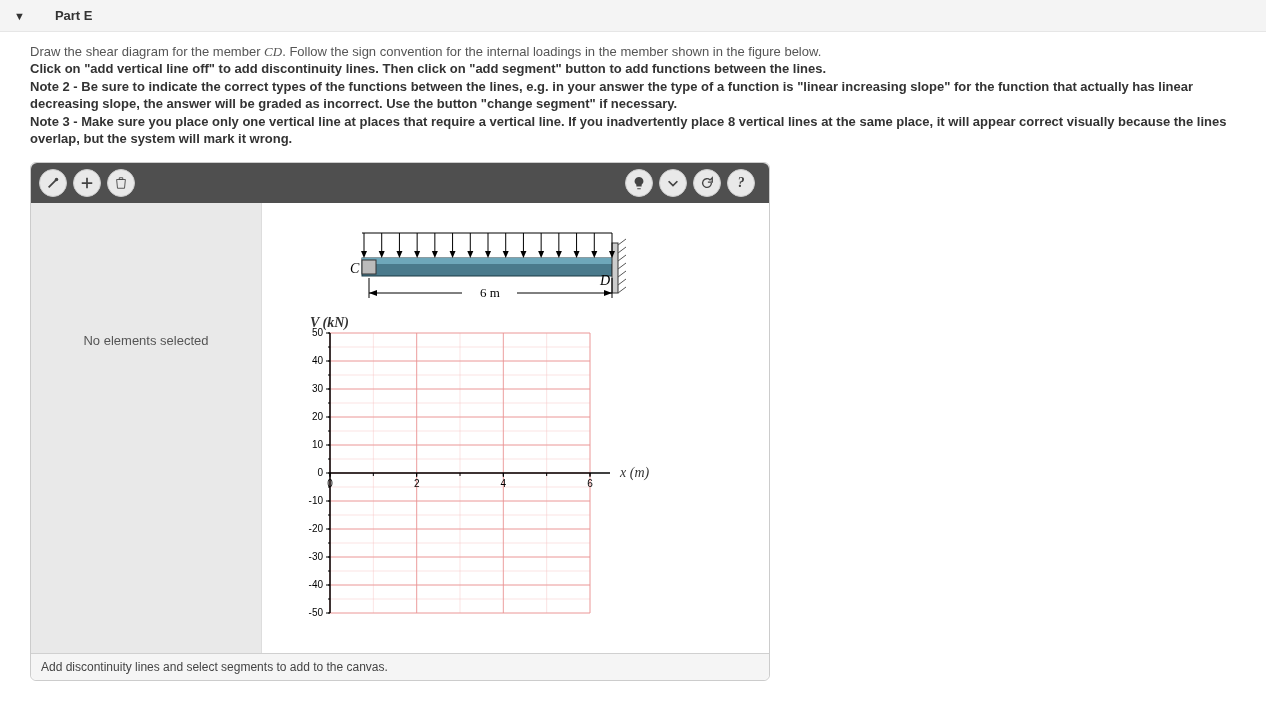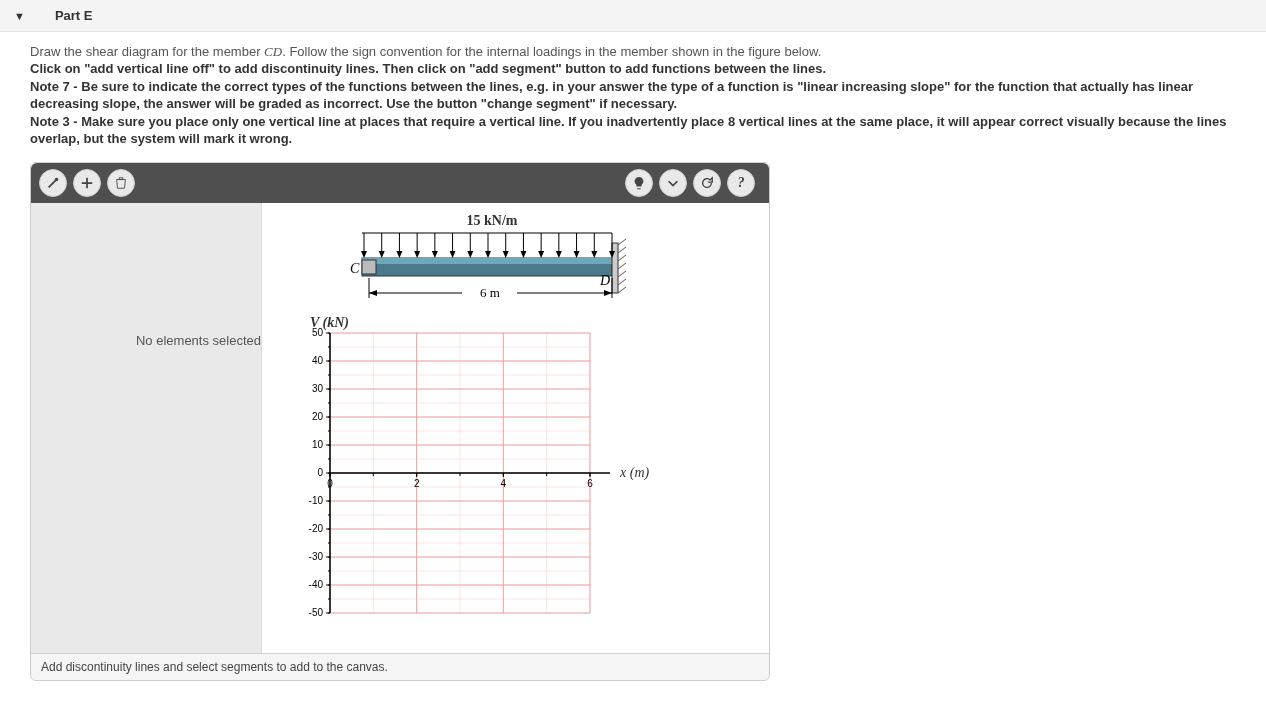--- a/index.html
+++ b/index.html
@@ -78,21 +78,21 @@
 
   .canvas-row {
     display: flex;
   }
   .sel-panel {
     width: 230px;
     background: #e9e9e9;
     border-right: 1px solid #ddd;
     display: flex;
     align-items: flex-start;
-    justify-content: flex-end;
+    justify-content: center;
     padding-top: 130px;
     color: #555;
     font-size: 13px;
   }
   .draw-panel {
     flex: 1;
     position: relative;
     background: #fff;
     height: 450px;
   }
@@ -163,21 +163,21 @@
 </div>
 
 <div class="content">
 
   <div class="prompt">
     <span>Draw the shear diagram for the member </span><span class="mi">CD</span><span>. Follow the sign convention for the internal loadings in the member shown in the figure below.</span>
   </div>
 
   <div class="notes">
     <p>Click on "add vertical line off" to add discontinuity lines. Then click on "add segment" button to add functions between the lines.</p>
-    <p>Note 7 - Be sure to indicate the correct types of the functions between the lines, e.g. in your answer the type of a function is "linear increasing slope" for the function that actually has linear decreasing slope, the answer will be graded as incorrect. Use the button "change segment" if necessary.</p>
+    <p>Note 2 - Be sure to indicate the correct types of the functions between the lines, e.g. in your answer the type of a function is "linear increasing slope" for the function that actually has linear decreasing slope, the answer will be graded as incorrect. Use the button "change segment" if necessary.</p>
     <p>Note 3 - Make sure you place only one vertical line at places that require a vertical line. If you inadvertently place 8 vertical lines at the same place, it will appear correct visually because the lines overlap, but the system will mark it wrong.</p>
   </div>
 
   <div class="widget">
 
     <div class="toolbar">
       <span class="tbtn">
         <svg viewBox="0 0 16 16">
             <path d="M3 13 L13 3 M7 1 v5 M7 1 h-4"></path>
             <path d="M3 13 L13 3" stroke="#444" stroke-width="2" fill="none"></path>
@@ -216,21 +216,20 @@
     </div>
 
     <div class="canvas-row">
       <div class="sel-panel">
         <span>No elements selected</span>
       </div>
 
       <div class="draw-panel">
 
         <div class="beamfig">
-          <div class="loadlabel">15 kN/m</div>
           <svg width="300" height="110" viewBox="0 0 300 110">
 
             <line x1="20" y1="20" x2="270" y2="20" stroke="#000" stroke-width="1"></line>
             <g stroke="#000" stroke-width="1">
 
               <g id="arrs"></g>
             </g>
 
             <rect x="20" y="45" width="250" height="18" fill="#4a7a8c" stroke="#1a3a45"></rect>
             <rect x="20" y="45" width="250" height="6" fill="#6ea7ba"></rect>

